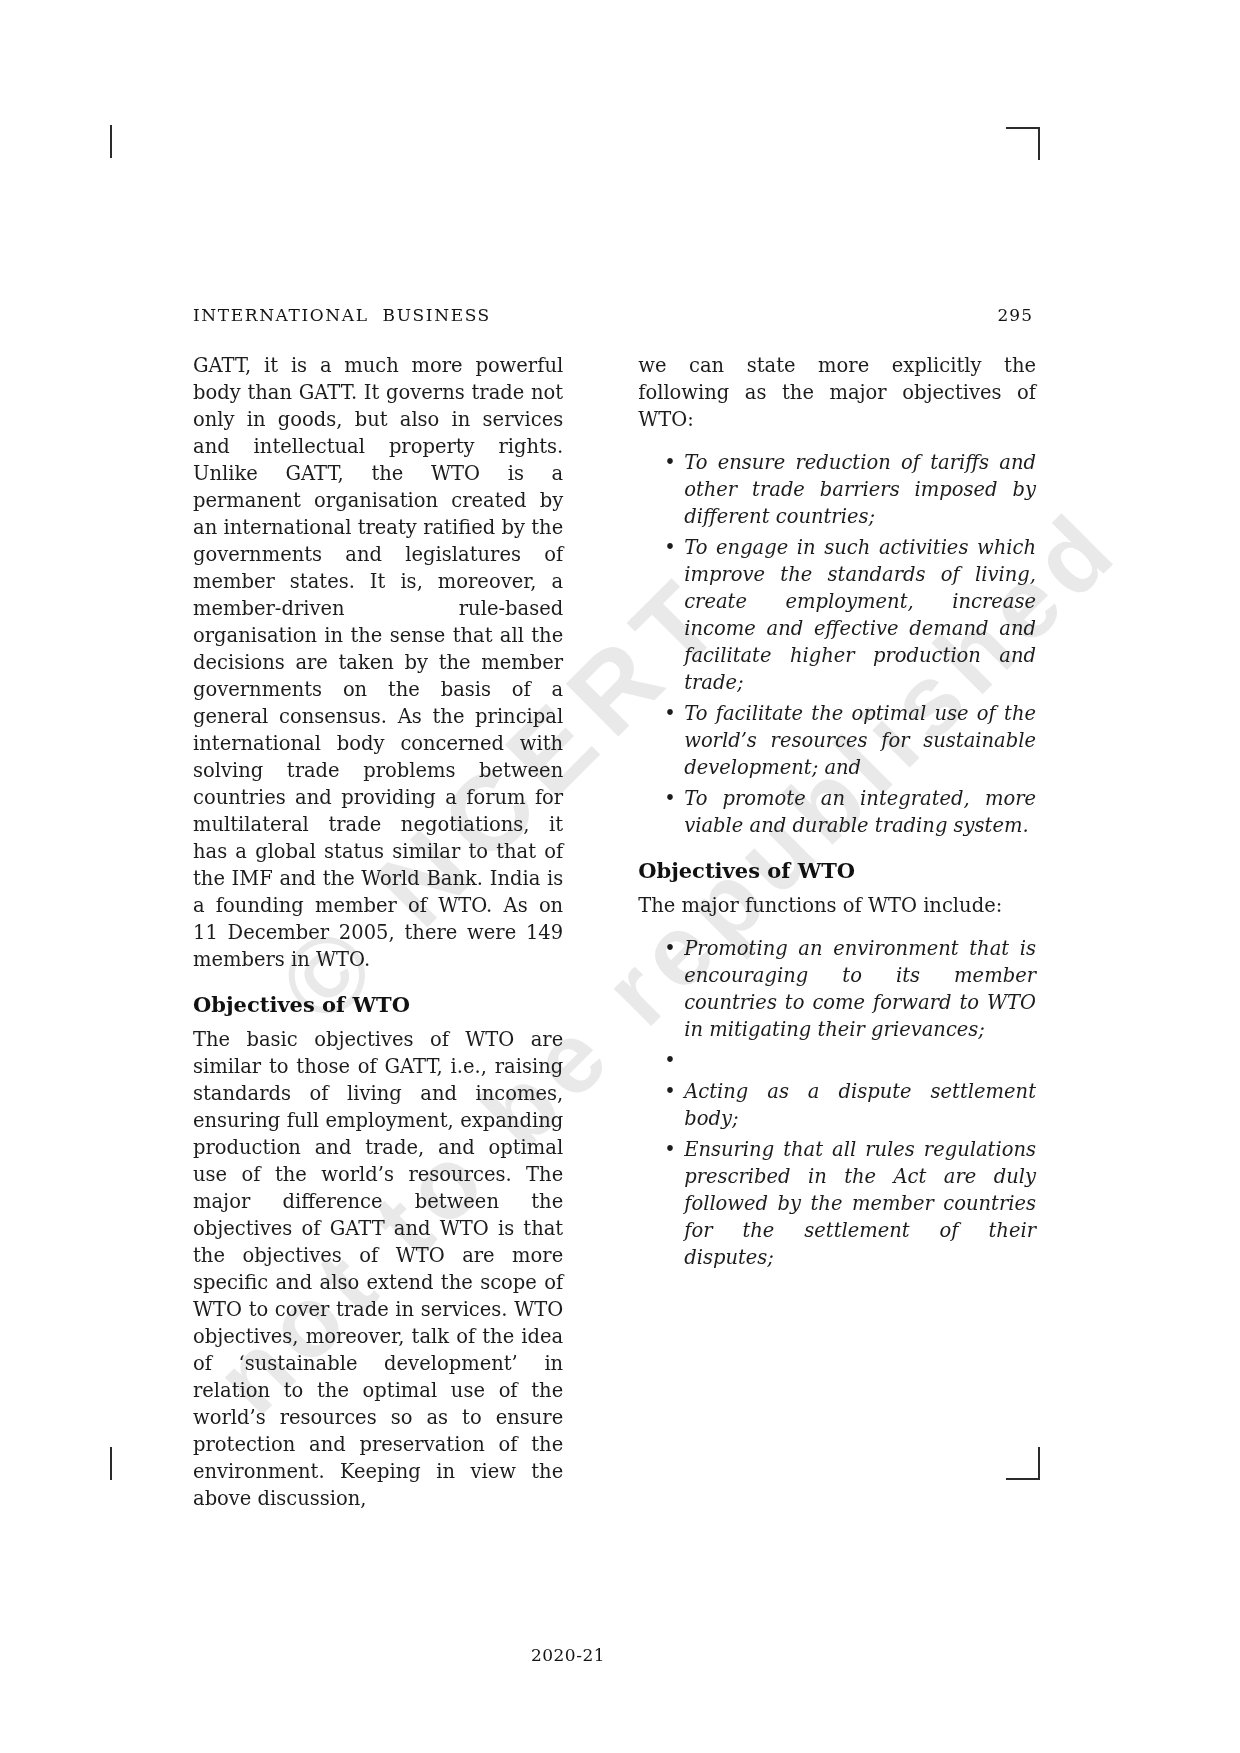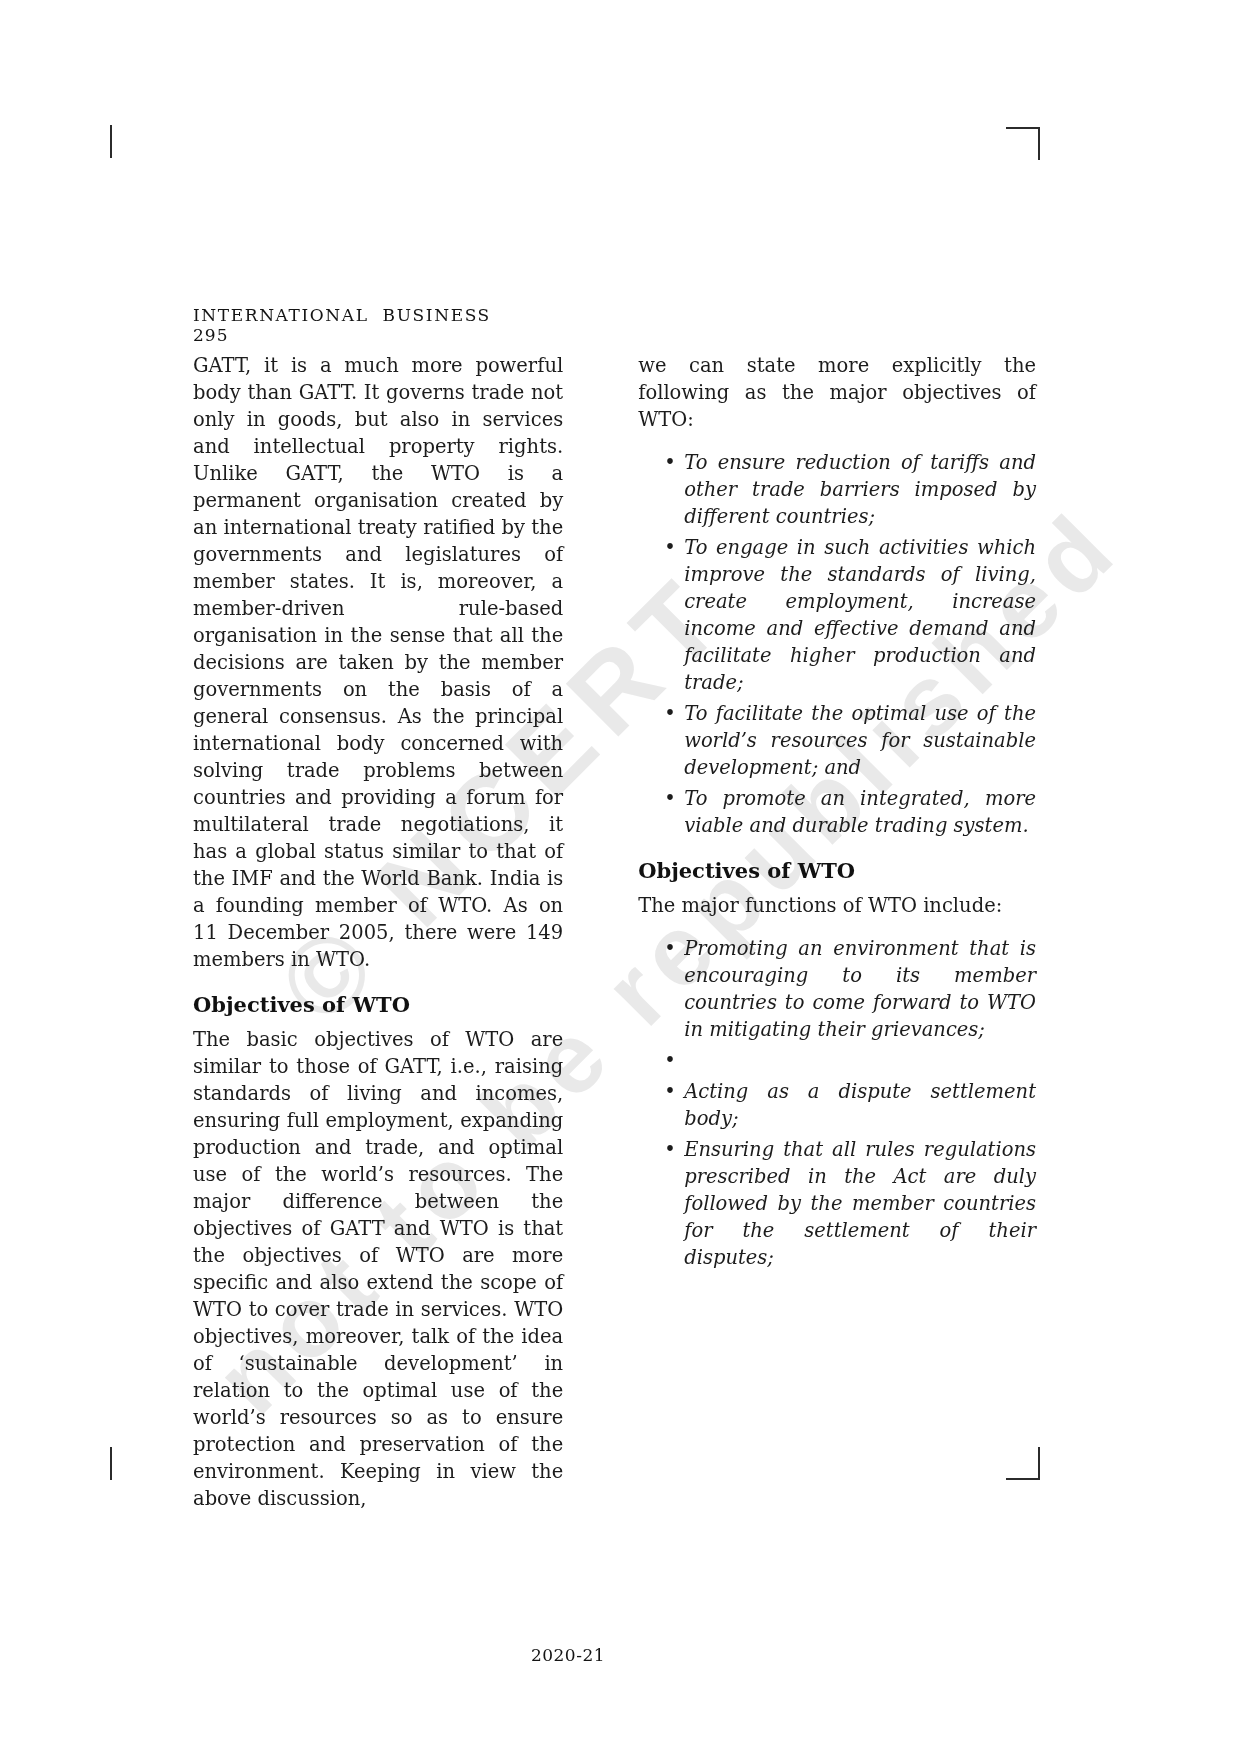--- a/index.html
+++ b/index.html
@@ -26,21 +26,21 @@
     color:rgba(120,120,120,0.16);
     text-align:center;white-space:nowrap;
     pointer-events:none;
   }
   .watermark .wm-line1{display:block;font-size:108px;letter-spacing:14px;line-height:230px;}
   .watermark .wm-line2{display:block;font-size:100px;letter-spacing:10px;line-height:230px;}
   
   .running-head{
     position:absolute;left:193px;top:305px;width:840px;z-index:1;
     display:flex;justify-content:space-between;align-items:flex-start;
-    font-size:17px;letter-spacing:1.6px;word-spacing:7px;color:#141414;flex-direction:column;
+    font-size:17px;letter-spacing:1.6px;word-spacing:7px;color:#141414;
   }
   .page-number{letter-spacing:1px;word-spacing:0;}
   
   .columns{
     position:absolute;left:193px;top:352px;width:843px;z-index:1;
     display:flex;
     gap:10px;
   }
   .col-left{width:375px;margin-right:65px;}
   .col-right{width:403px;}

